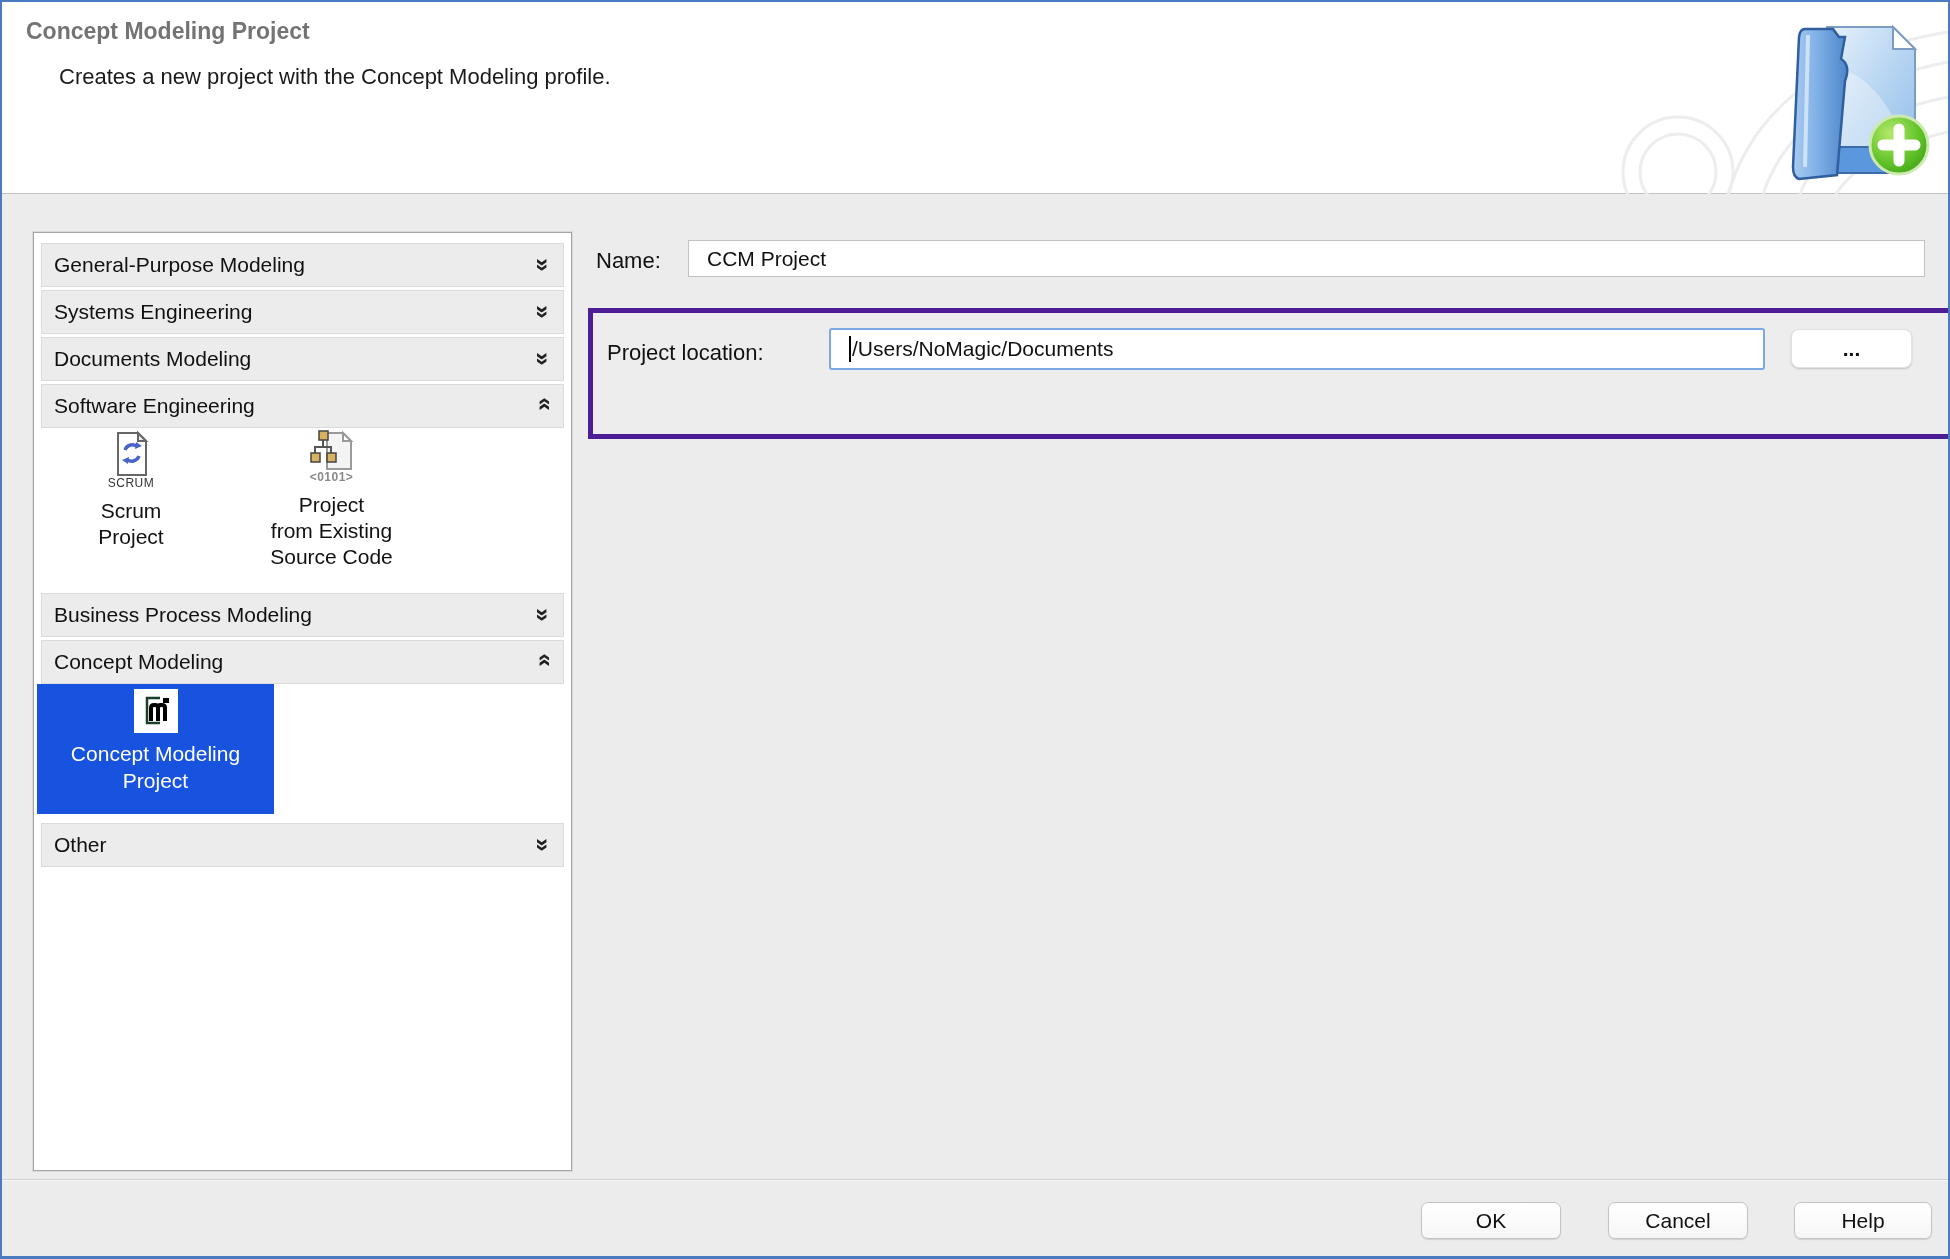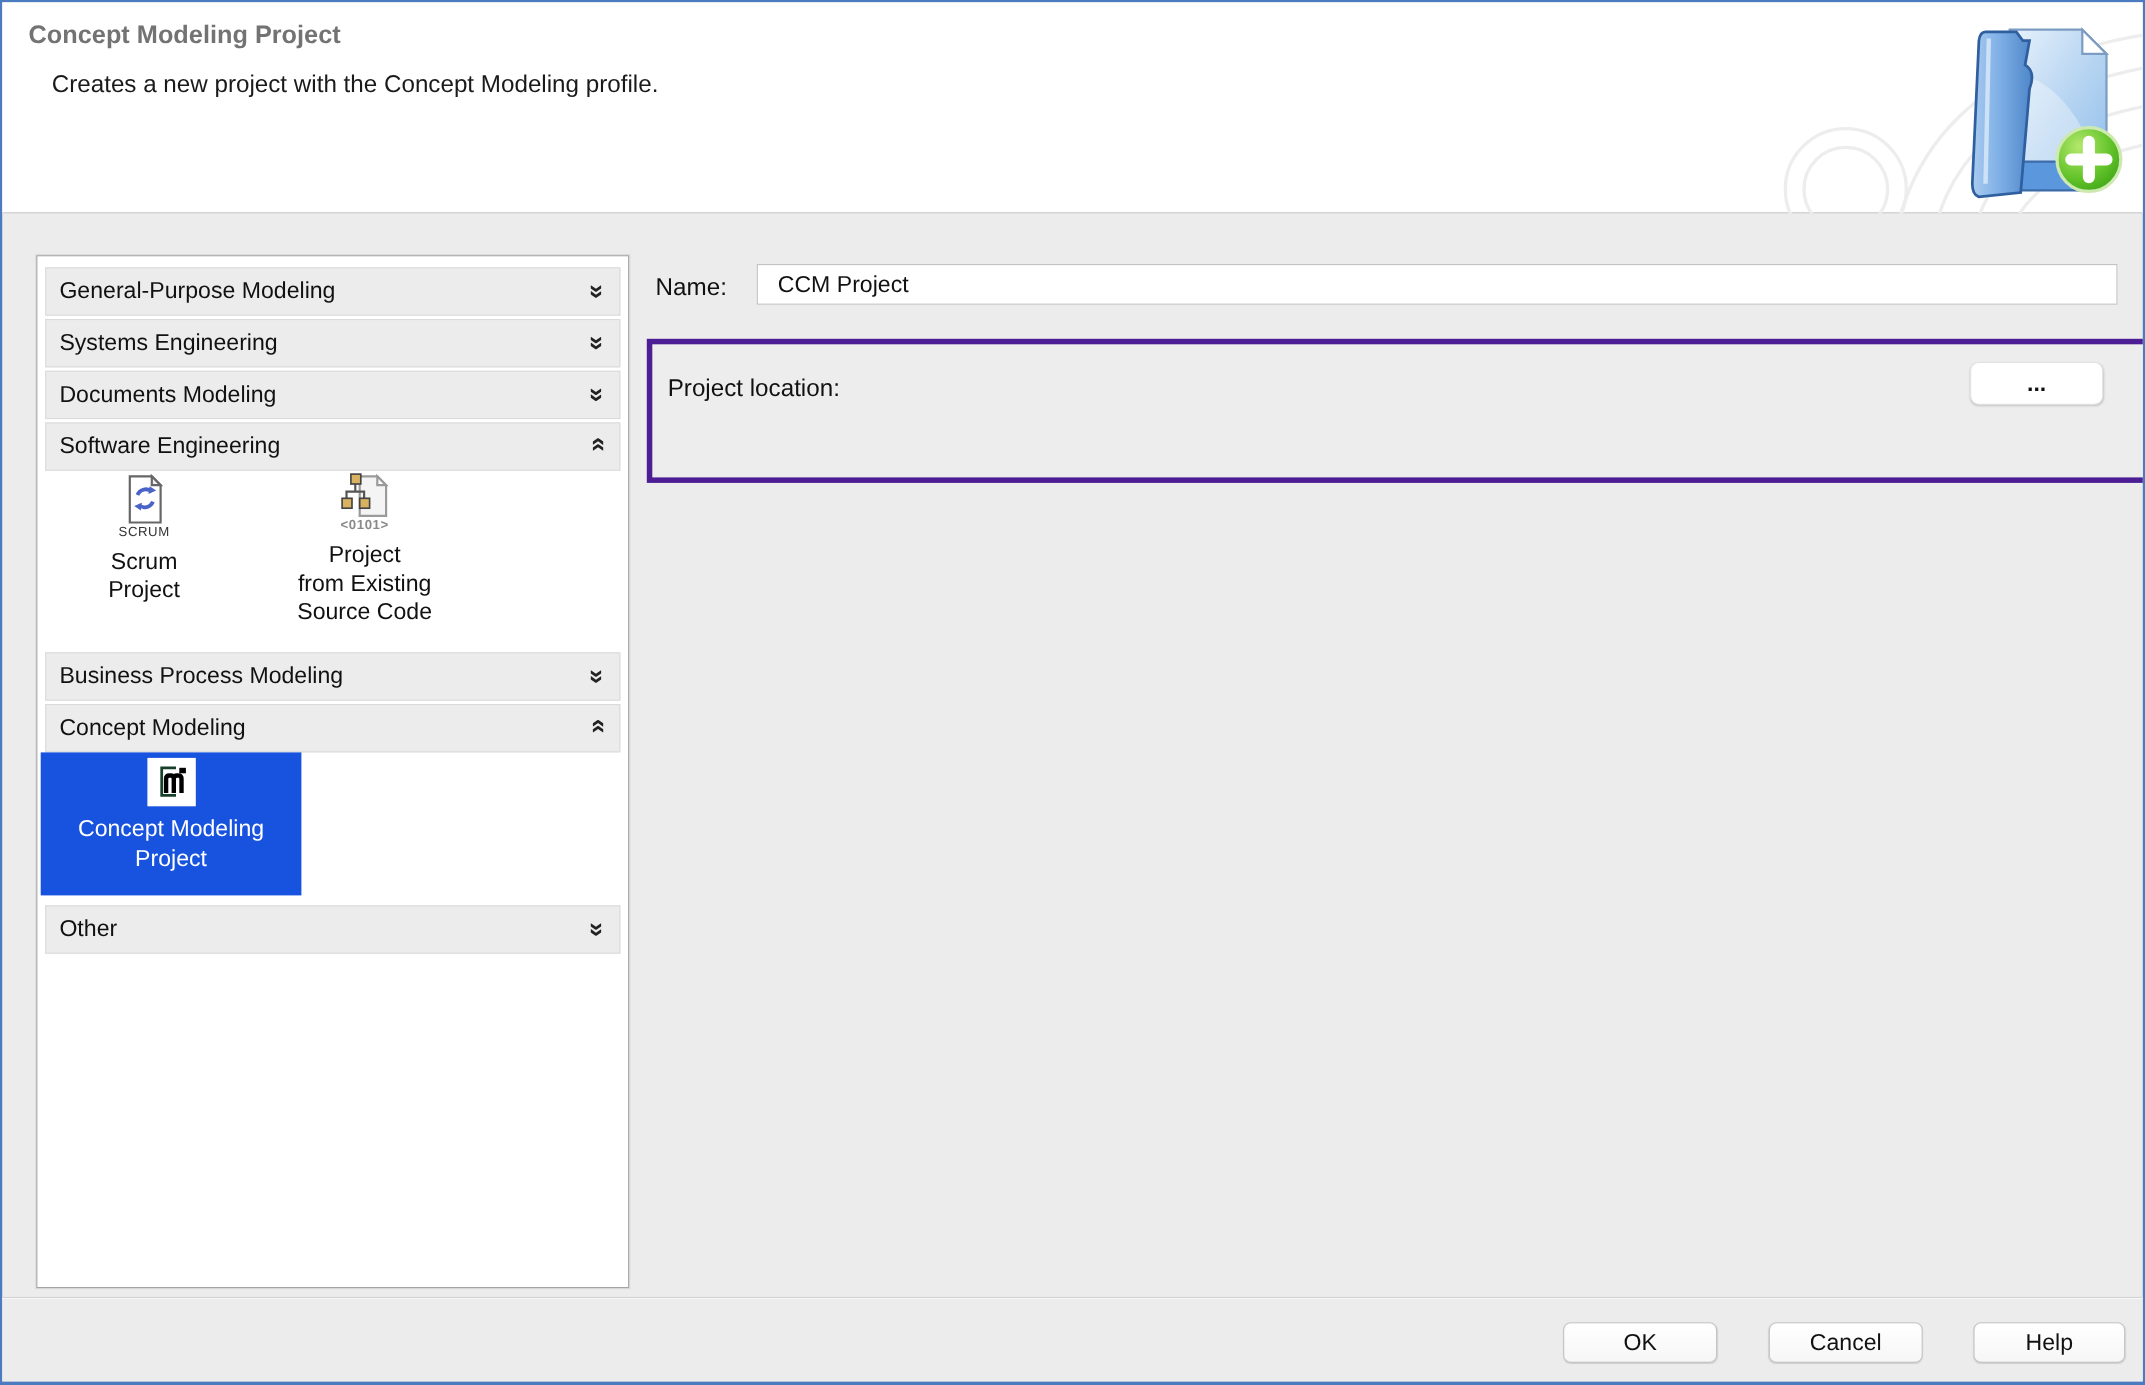--- a/index.html
+++ b/index.html
@@ -5,21 +5,21 @@
   * { margin:0; padding:0; box-sizing:border-box; }
   html,body { width:1950px; height:1259px; background:#dfe3ea; font-family:"Liberation Sans", sans-serif; }
   .window {
     position:relative; width:1950px; height:1259px;
     background:#ececec; border:2px solid #4a7abf; border-bottom-width:3px;
     overflow:hidden;
   }
   
   .header { position:absolute; left:0; top:0; width:100%; height:192px; background:#ffffff; border-bottom:1px solid #c2c2c2; }
   .hdr-title { position:absolute; left:24px; top:16px; font-size:23px; font-weight:bold; color:#737373; }
-  .hdr-sub   { position:absolute; left:45px; top:62px; font-size:22px; color:#1a1a1a; }
+  .hdr-sub   { position:absolute; left:57px; top:62px; font-size:22px; color:#1a1a1a; }
   .hdr-arcs  { position:absolute; right:0; top:0; width:420px; height:192px; }
   .hdr-icon  { position:absolute; right:18px; top:5px; width:155px; height:180px; }
   
   .sidebar { position:absolute; left:31px; top:230px; width:539px; height:939px;
              background:#ffffff; border:1px solid #a4a4a4; box-shadow:0 0 0 1px #dadada; }
   .cat { position:absolute; left:7px; width:523px; height:44px; background:#ececec;
          border:1px solid #dbdbdb; display:flex; align-items:center; cursor:default; }
   .cat-label { padding-left:12px; font-size:21px; color:#111; }
   .chev { position:absolute; right:14px; top:50%; font-size:24px; font-weight:bold; color:#222; line-height:1; }
   .chev.down { transform:translateY(-50%) rotate(90deg); }
@@ -197,20 +197,24 @@
     </div>
   </div>
 
   <div class="name-label">Name:</div>
   <div class="field name-field">
     <span>CCM Project</span>
   </div>
 
   <div class="groupbox">
     <div class="loc-label">Project location:</div>
+    <div class="field loc-field">
+      <span class="caret"></span>
+      <span>/Users/NoMagic/Documents</span>
+    </div>
     <div class="browse-btn">...</div>
   </div>
 
   <div class="footer">
     <div class="btn btn-ok">OK</div>
     <div class="btn btn-cancel">Cancel</div>
     <div class="btn btn-help">Help</div>
   </div>
 
 </div>

